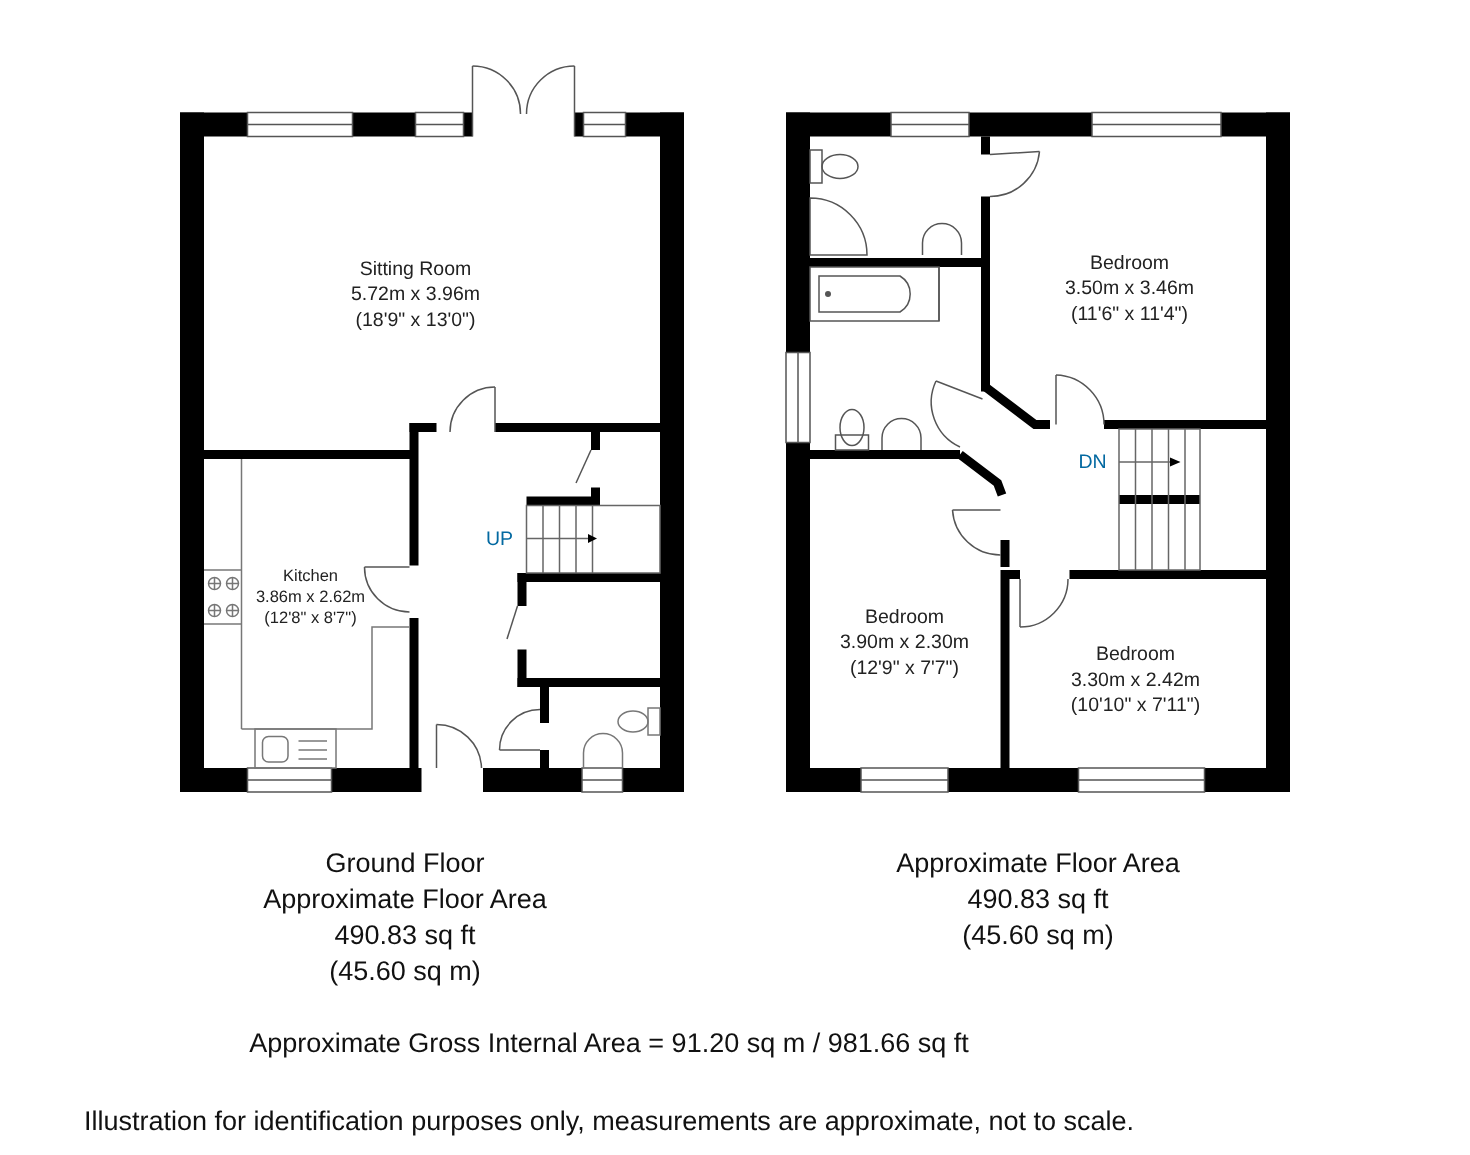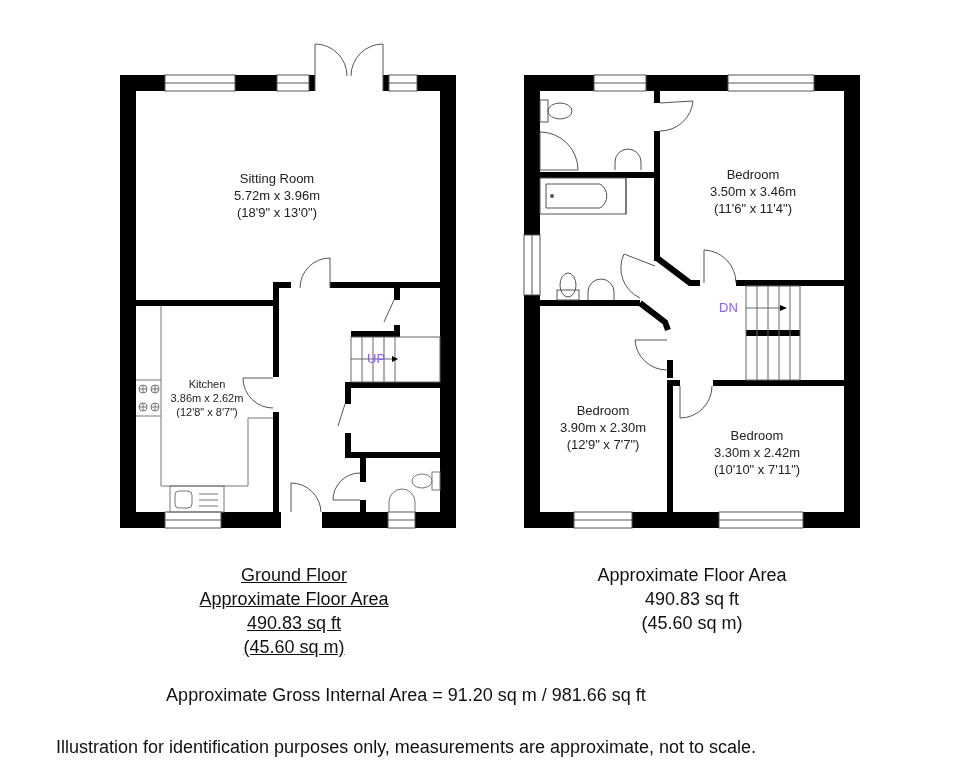--- a/index.html
+++ b/index.html
@@ -1,20 +1,20 @@
 <!DOCTYPE html>
 <html><head>
 <meta charset="utf-8">
 <style>
   html, body { margin: 0; padding: 0; background: #ffffff; }
   body { width: 980px; height: 770px; position: relative; overflow: hidden; font-family: "Liberation Sans", sans-serif; color: #111; }
   svg.plan { position: absolute; left: 0; top: 0; }
   .room-label { position: absolute; text-align: center; font-size: 13px; line-height: 17px; color: #222; transform: translateX(-50%); white-space: nowrap; }
   .room-label.small { font-size: 11px; line-height: 14px; }
-  .stair-label { position: absolute; font-size: 13px; color: #8b5cf6; }
+  .stair-label { position: absolute; font-size: 13px; color: #0369a1; }
   .floor-caption { position: absolute; text-align: center; font-size: 18px; line-height: 24px; color: #111; transform: translateX(-50%); white-space: nowrap; }
   .footer { position: absolute; left: 0; width: 812px; text-align: center; font-size: 18px; line-height: 23px; color: #111; }
 </style>
 </head>
 <body>
 
 <svg class="plan" width="980" height="770" viewBox="0 0 980 770">
 
   <g>
 
@@ -232,40 +232,40 @@
 <div class="room-label" style="left:277px;top:170px;">
   <div>Sitting Room</div>
   <div>5.72m x 3.96m</div>
   <div>(18'9" x 13'0")</div>
 </div>
 <div class="room-label small" style="left:207px;top:377px;">
   <div>Kitchen</div>
   <div>3.86m x 2.62m</div>
   <div>(12'8" x 8'7")</div>
 </div>
-<div class="stair-label" style="left:324px;top:351px;margin-left:43px;">UP</div>
+<div class="stair-label" style="left:324px;top:351px;">UP</div>
 
 <div class="room-label" style="left:753px;top:166px;">
   <div>Bedroom</div>
   <div>3.50m x 3.46m</div>
   <div>(11'6" x 11'4")</div>
 </div>
 <div class="room-label" style="left:603px;top:402px;">
   <div>Bedroom</div>
   <div>3.90m x 2.30m</div>
   <div>(12'9" x 7'7")</div>
 </div>
 <div class="room-label" style="left:757px;top:427px;">
   <div>Bedroom</div>
   <div>3.30m x 2.42m</div>
   <div>(10'10" x 7'11")</div>
 </div>
 <div class="stair-label" style="left:719px;top:300px;">DN</div>
 
-<div class="floor-caption" style="left:294px;top:563px;text-decoration:underline;">
+<div class="floor-caption" style="left:270px;top:563px;">
   <div>Ground Floor</div>
   <div>Approximate Floor Area</div>
   <div>490.83 sq ft</div>
   <div>(45.60 sq m)</div>
 </div>
 <div class="floor-caption" style="left:692px;top:563px;">
   <div>Approximate Floor Area</div>
   <div>490.83 sq ft</div>
   <div>(45.60 sq m)</div>
 </div>

